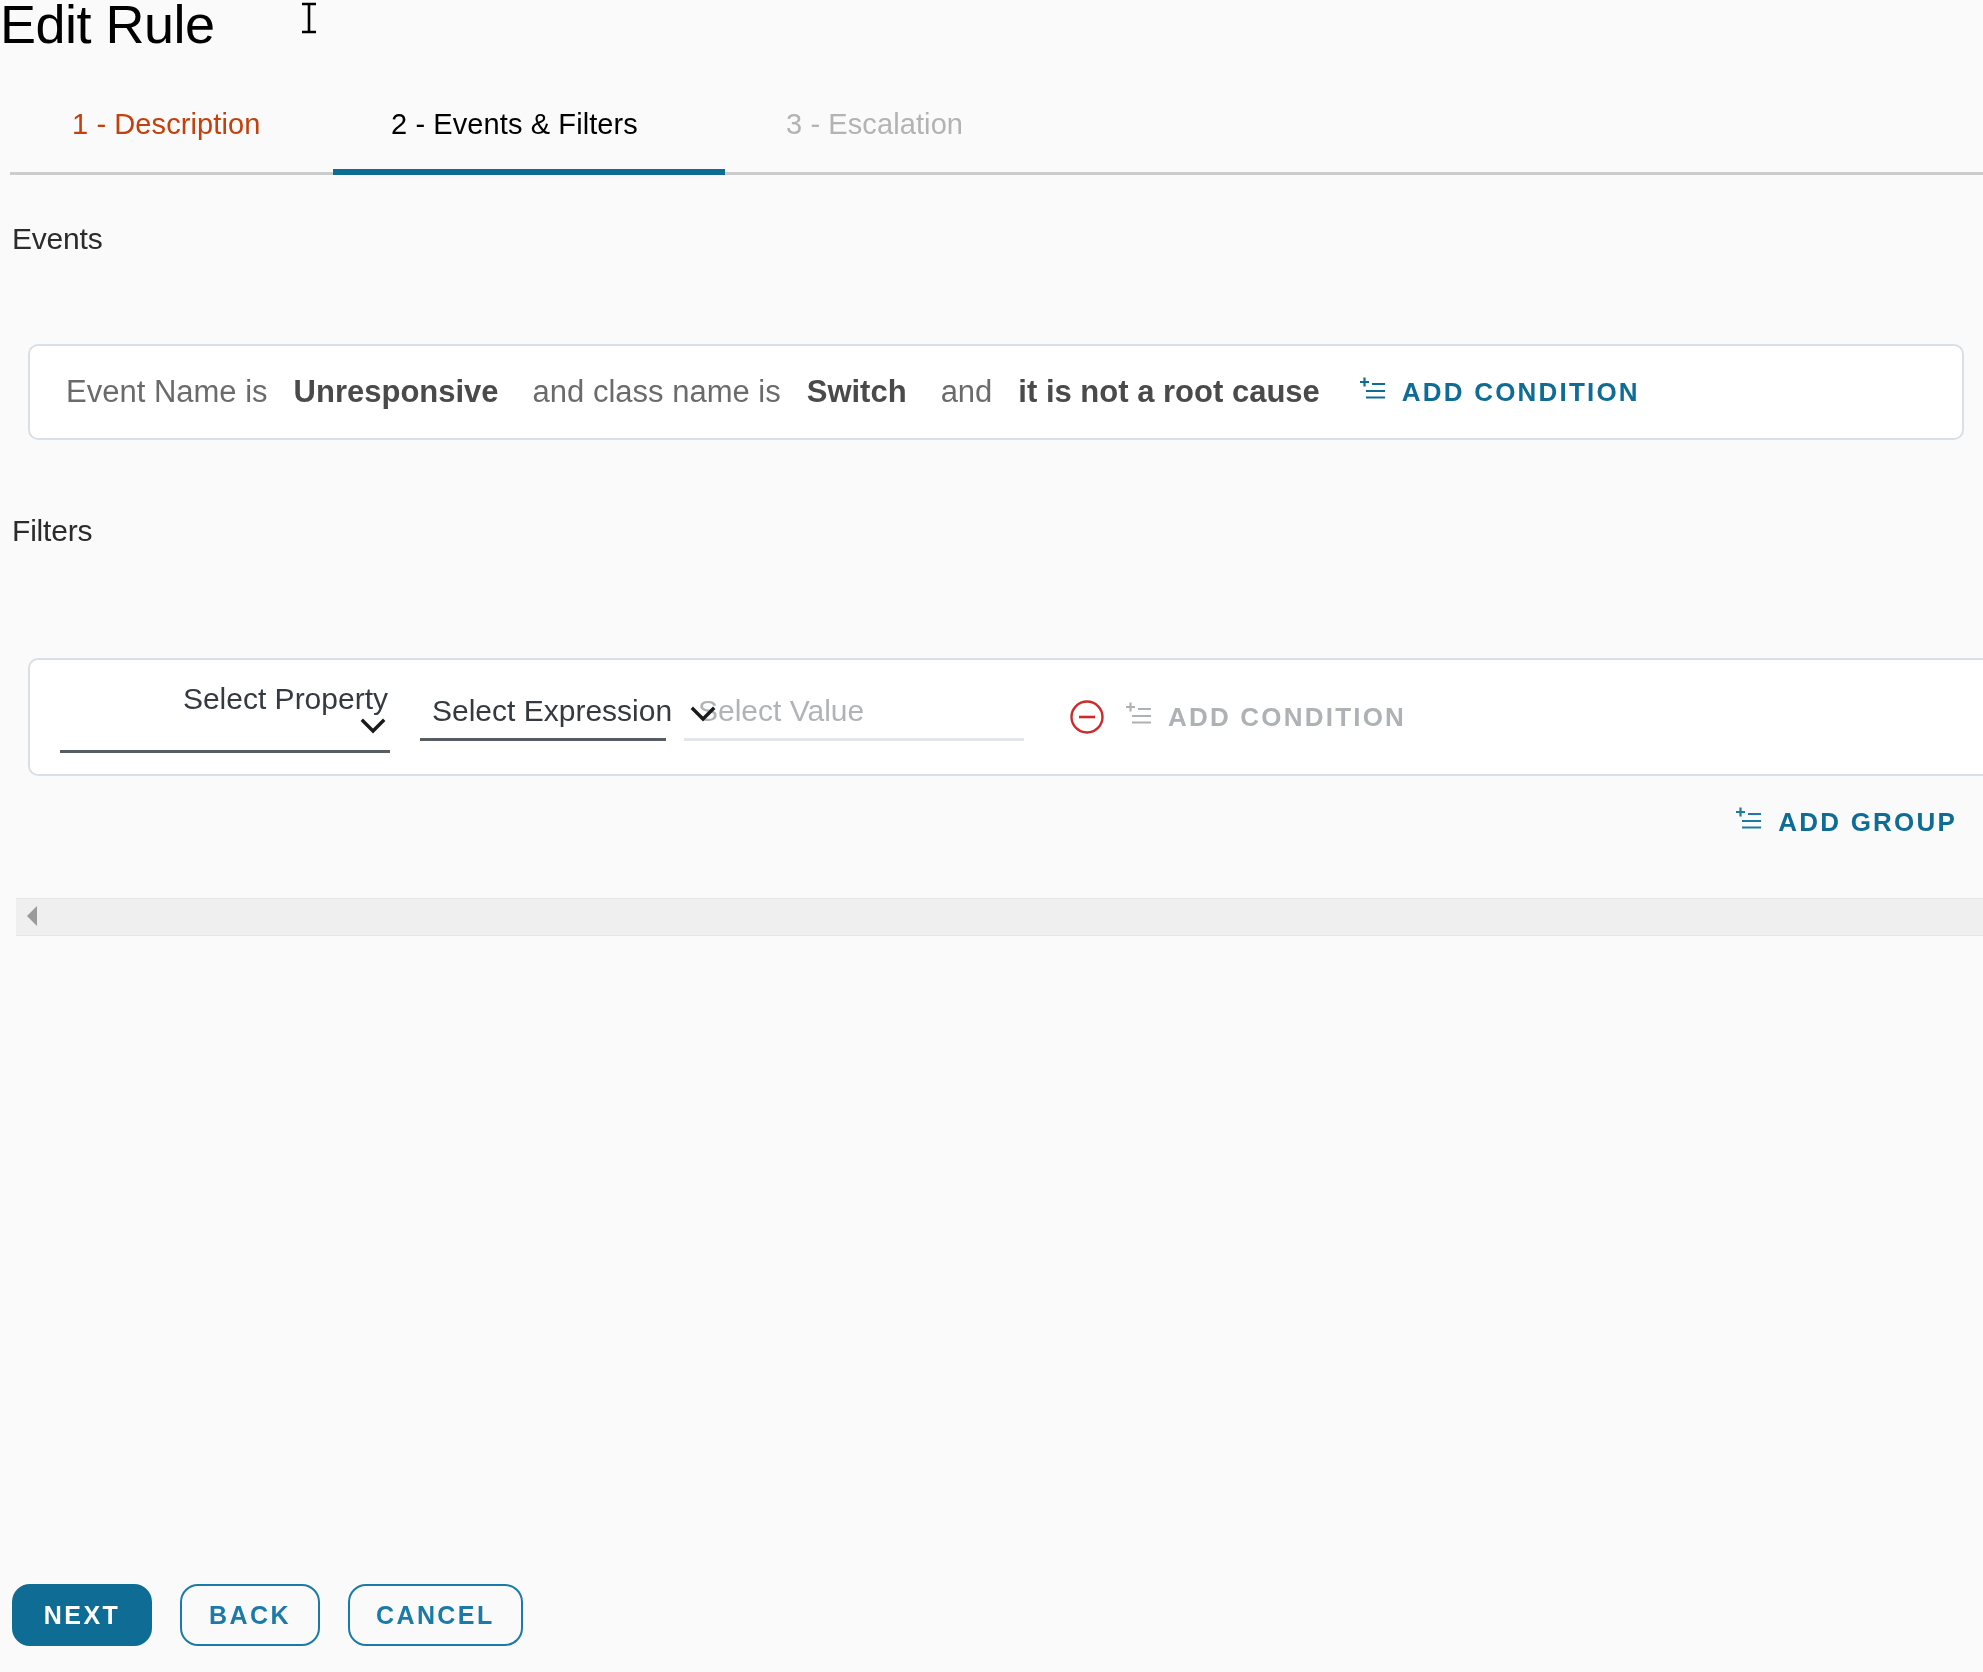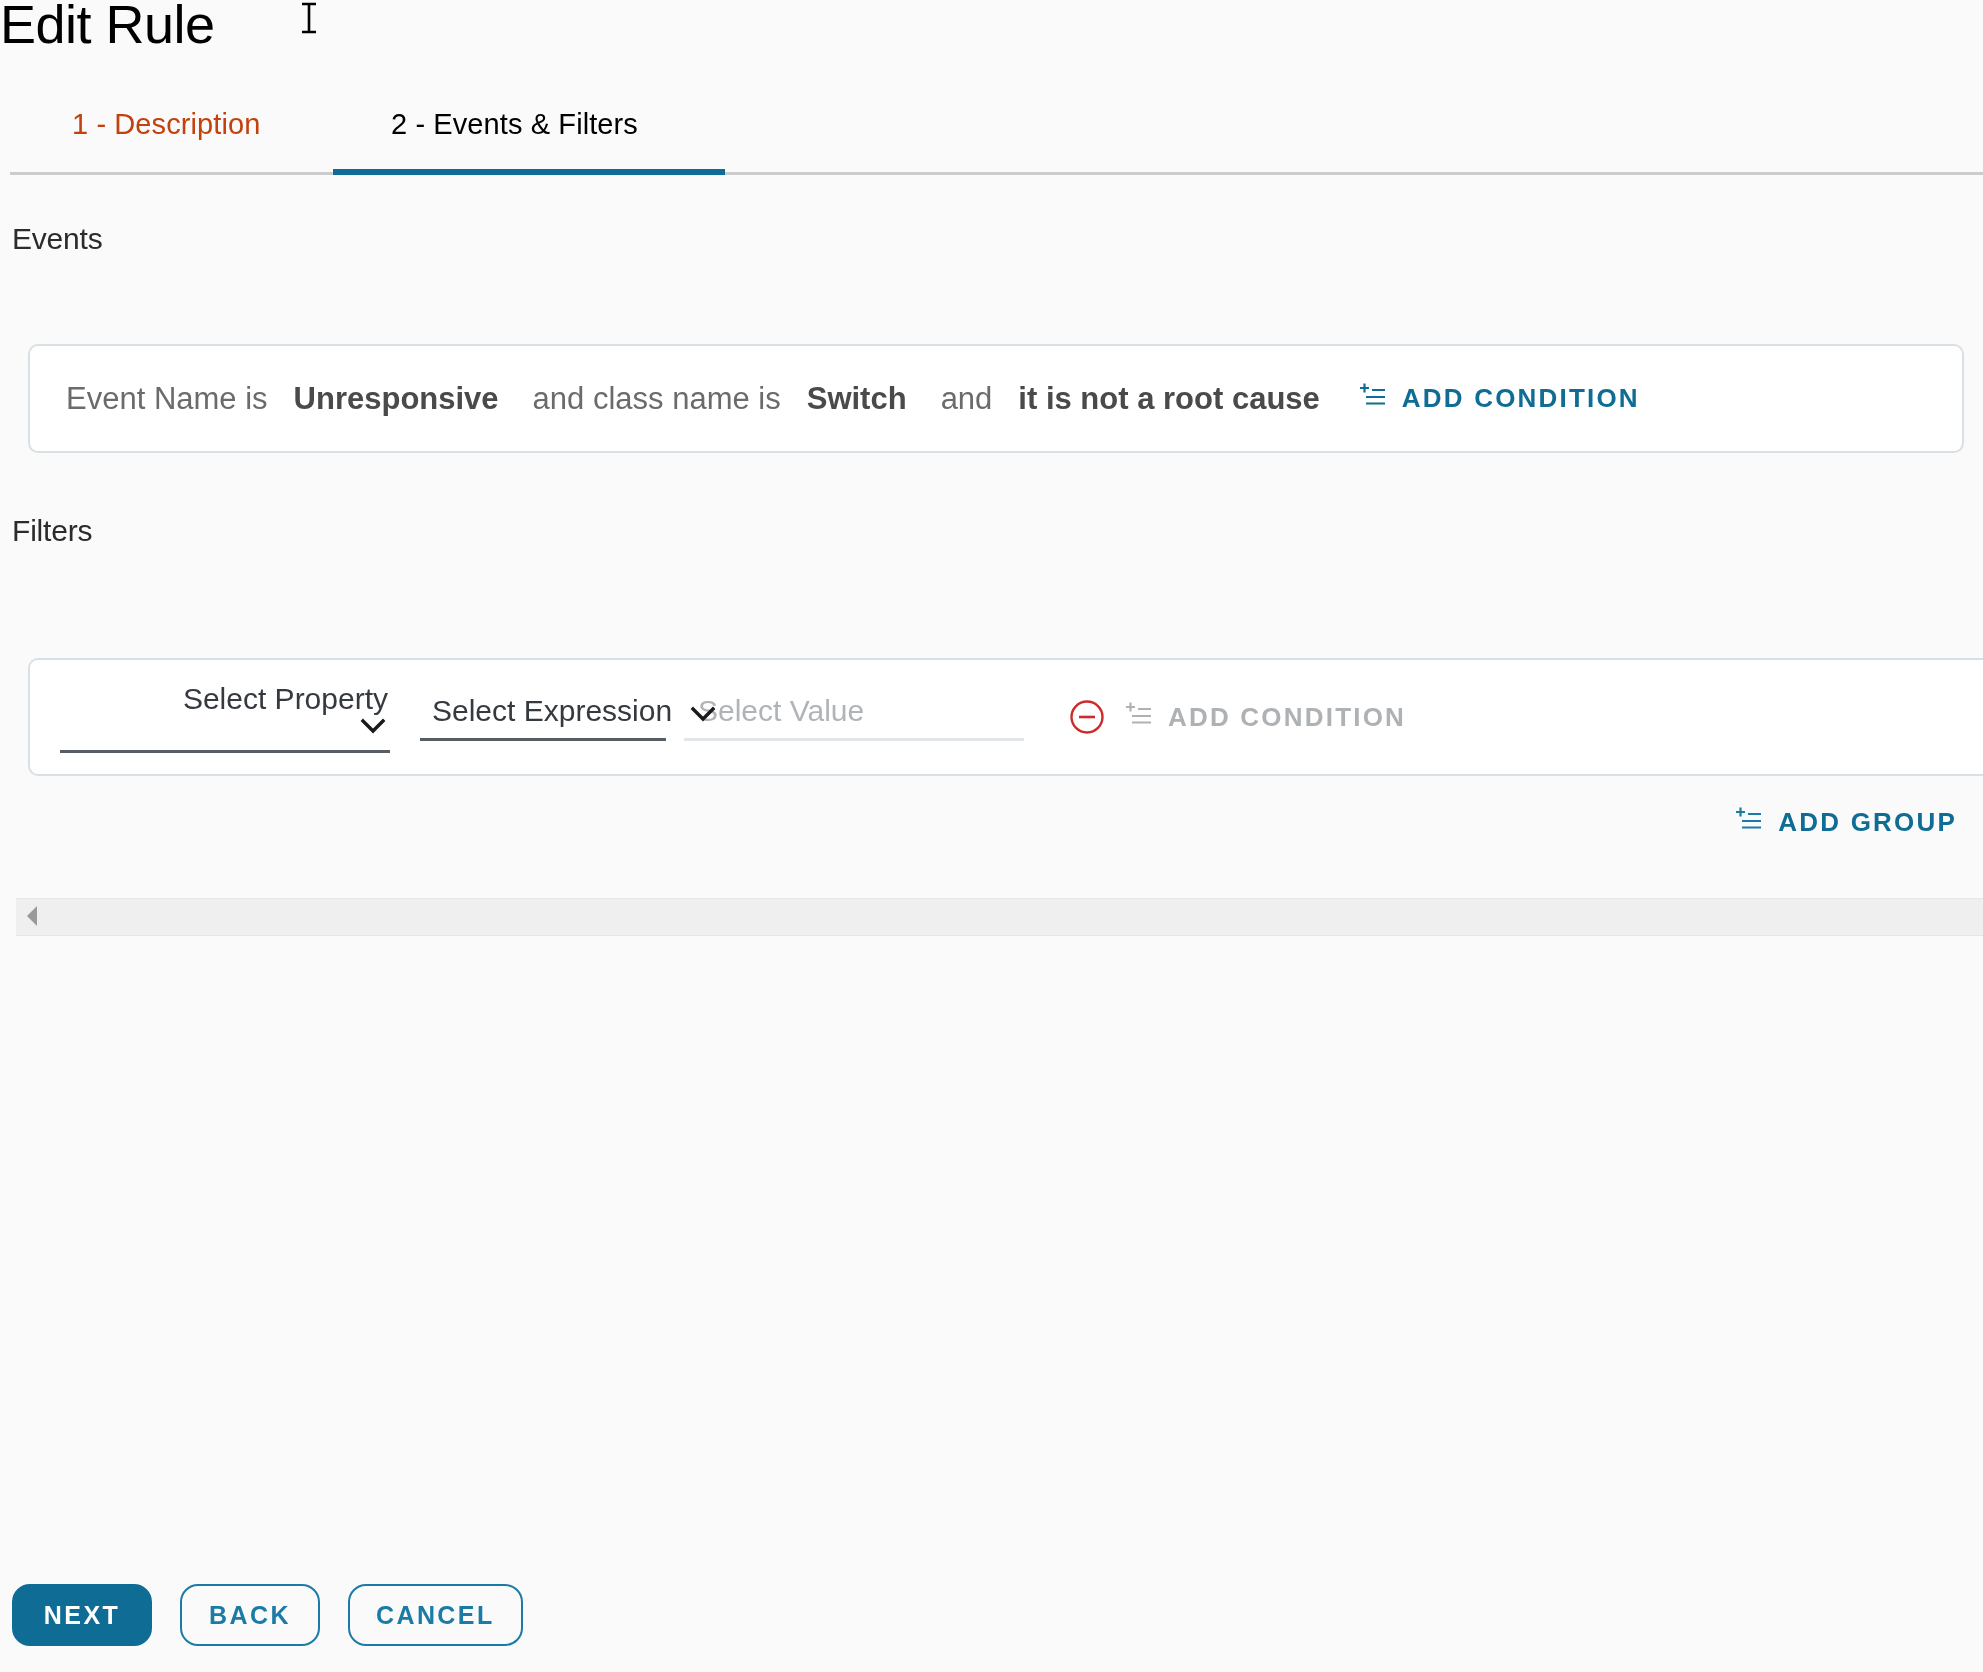--- a/index.html
+++ b/index.html
@@ -103,21 +103,21 @@
   .card {
     position: absolute;
     background: #ffffff;
     border: 2px solid #d9e0e5;
     border-radius: 10px;
   }
   .events-card {
     left: 28px;
     top: 344px;
     width: 1936px;
-    height: 109px;
+    height: 96px;
     display: flex;
     align-items: center;
     padding-left: 36px;
   }
   .filters-card {
     left: 28px;
     top: 658px;
     width: 2030px;
     height: 118px;
     border-right: none;
@@ -287,20 +287,21 @@
   <span class="text-cursor">
     <svg width="22" height="40" viewBox="0 0 22 40">
       <path d="M4 2 H18 M11 2 V30 M4 30 H18" stroke="#000" stroke-width="2.6" fill="none"></path>
     </svg>
   </span>
 
   <div class="tabs">
     <div class="tabs-underline"></div>
     <button class="tab tab-1">1 - Description</button>
     <button class="tab tab-2">2 - Events &amp; Filters</button>
+    <button class="tab tab-3">3 - Escalation</button>
     <div class="tab-active-bar"></div>
   </div>
 
   <div class="section-heading heading-events">Events</div>
 
   <div class="card events-card">
     <span class="evt-plain">Event Name is</span>
     <span class="gap-md"></span>
     <span class="evt-strong">Unresponsive</span>
     <span class="gap-lg"></span>

